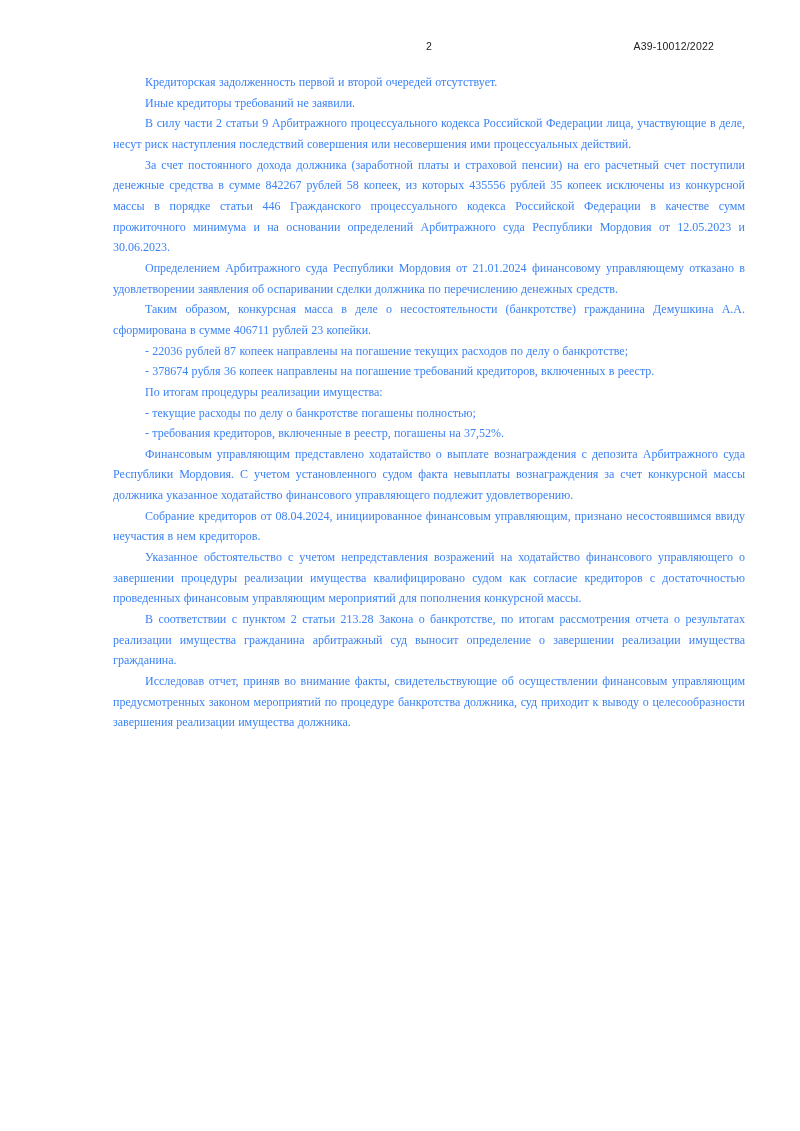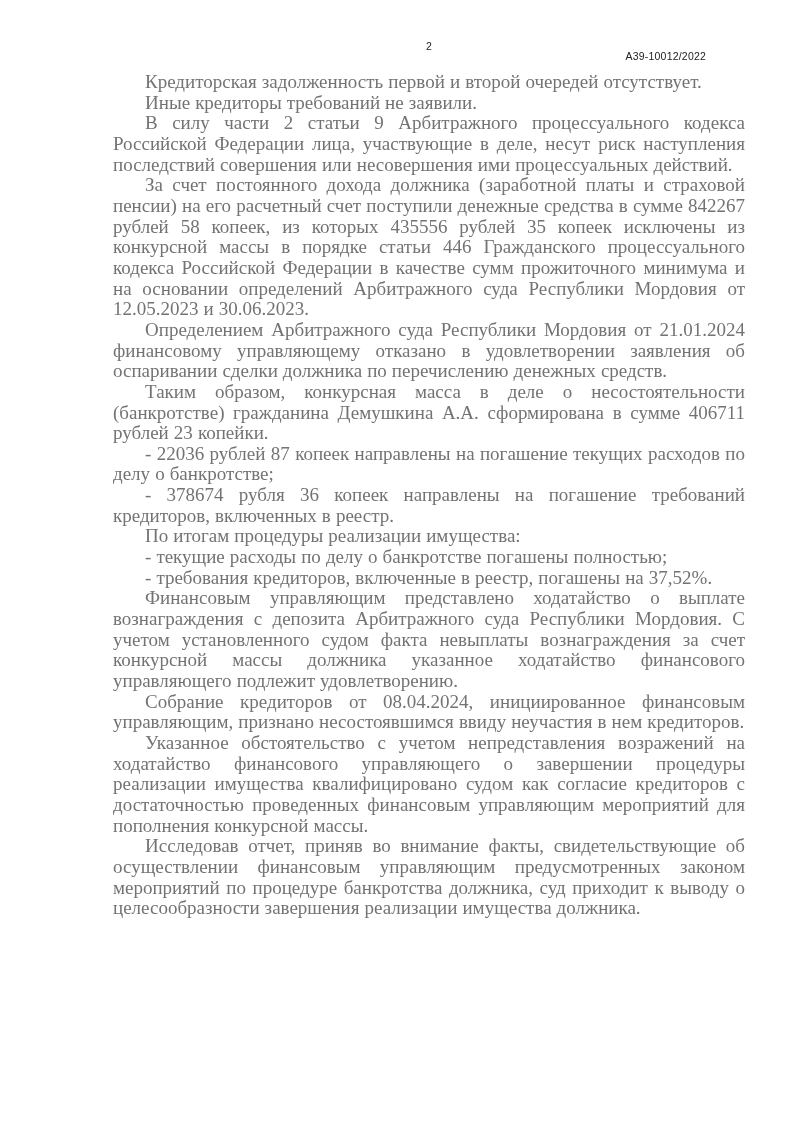--- a/index.html
+++ b/index.html
@@ -30,34 +30,33 @@
     color: #222222;
   }
   .page-num {
     position: absolute;
     left: 113px;
     width: 632px;
     text-align: center;
   }
   .case-num {
     position: absolute;
-    right: 94px;
+    right: 86px;
     letter-spacing: 0.2px;
-    margin-top: 10px;
   }
   .doc-body {
     position: absolute;
     top: 72px;
     left: 113px;
     width: 632px;
     font-family: "Liberation Serif", serif;
-    font-size: 19px;
+    font-size: 12px;
     line-height: 20.65px;
     text-align: justify;
-    color: #737373;
+    color: #3b82f6;
   }
   .doc-body p {
     margin: 0;
     padding: 0;
     text-indent: 32px;
     word-spacing: 0.3px;
   }
 </style>
 </head>
 <body>
@@ -77,16 +76,17 @@
     <p>Определением Арбитражного суда Республики Мордовия от 21.01.2024 финансовому управляющему отказано в удовлетворении заявления об оспаривании сделки должника по перечислению денежных средств.</p>
     <p>Таким образом, конкурсная масса в деле о несостоятельности (банкротстве) гражданина Демушкина А.А. сформирована в сумме 406711 рублей 23 копейки.</p>
     <p>- 22036 рублей 87 копеек направлены на погашение текущих расходов по делу о банкротстве;</p>
     <p>- 378674 рубля 36 копеек направлены на погашение требований кредиторов, включенных в реестр.</p>
     <p>По итогам процедуры реализации имущества:</p>
     <p>- текущие расходы по делу о банкротстве погашены полностью;</p>
     <p>- требования кредиторов, включенные в реестр, погашены на 37,52%.</p>
     <p>Финансовым управляющим представлено ходатайство о выплате вознаграждения с депозита Арбитражного суда Республики Мордовия. С учетом установленного судом факта невыплаты вознаграждения за счет конкурсной массы должника указанное ходатайство финансового управляющего подлежит удовлетворению.</p>
     <p>Собрание кредиторов от 08.04.2024, инициированное финансовым управляющим, признано несостоявшимся ввиду неучастия в нем кредиторов.</p>
     <p>Указанное обстоятельство с учетом непредставления возражений на ходатайство финансового управляющего о завершении процедуры реализации имущества квалифицировано судом как согласие кредиторов с достаточностью проведенных финансовым управляющим мероприятий для пополнения конкурсной массы.</p>
+    <p>В соответствии с пунктом 2 статьи 213.28 Закона о банкротстве,  по итогам рассмотрения отчета о результатах реализации имущества гражданина арбитражный суд выносит определение о завершении реализации имущества гражданина.</p>
     <p>Исследовав отчет, приняв во внимание факты, свидетельствующие об осуществлении финансовым управляющим предусмотренных законом мероприятий по процедуре банкротства должника, суд приходит к выводу о целесообразности завершения реализации имущества должника.</p>
   </div>
 
 </div>
 
 </body></html>

